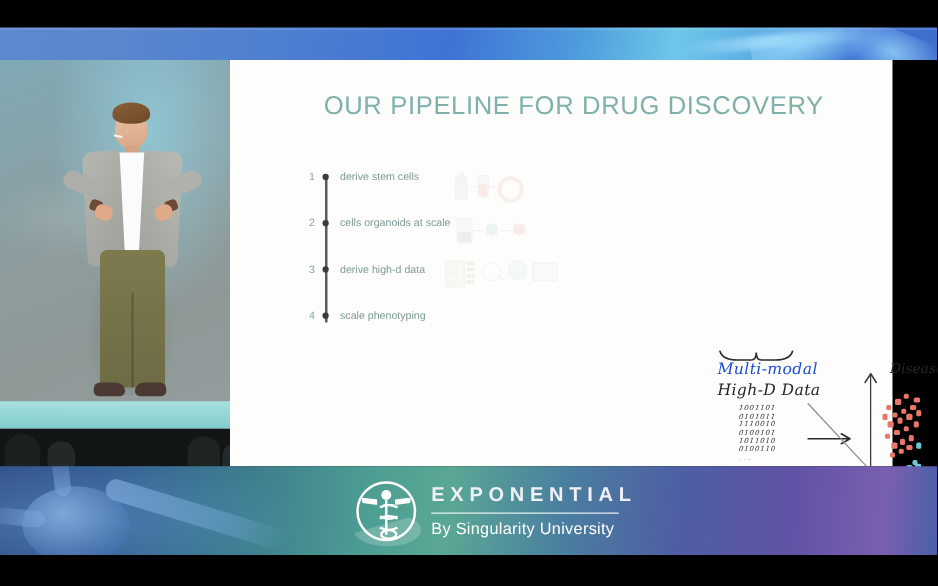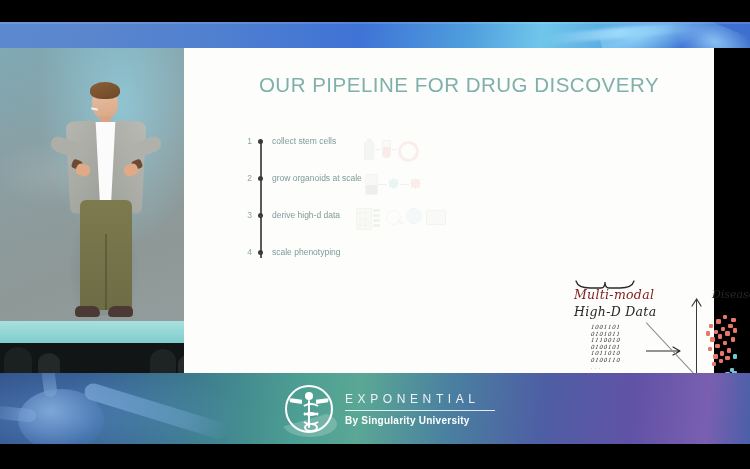--- a/index.html
+++ b/index.html
@@ -97,21 +97,21 @@
   .ic-conn{height:1px;background:#d8d8d8;}
   .ic-plate{width:14px;height:20px;background:#eef2ea;border:1px solid #dfe6da;}
   .ic-plate .dotrow{position:absolute;width:2px;height:2px;border-radius:50%;background:#e9cfc9;}
   .ic-bars{width:8px;height:19px;}
   .ic-bars i{position:absolute;width:7px;height:2.5px;background:#cfe0c5;border-radius:1px;display:block;}
   .ic-scope{width:13px;height:13px;border:1.6px solid #dbe8ec;border-radius:50%;}
   .ic-scope:after{content:"";position:absolute;left:10px;top:10px;width:7px;height:1.6px;background:#dbe8ec;transform:rotate(40deg);}
   .ic-cell{width:14px;height:14px;border-radius:50%;background:#e5eef6;border:1.5px solid #d2e2ee;}
   .ic-box{width:18px;height:13px;border:1.4px solid #d7e2dc;background:#f2f6f3;border-radius:1px;}
   .brace{position:absolute;left:390px;top:232px;width:62px;height:10px;}
-  .hw-mm{position:absolute;left:390px;top:239px;font-size:12.5px;color:#7f1d1d;
+  .hw-mm{position:absolute;left:390px;top:239px;font-size:12.5px;color:#1d4ed8;
     font-family:"DejaVu Serif",serif;font-style:italic;letter-spacing:.3px;}
   .hw-hd{position:absolute;left:390px;top:256px;font-size:12.5px;color:#272727;
     font-family:"DejaVu Serif",serif;font-style:italic;letter-spacing:.3px;}
   .bits{position:absolute;left:407px;top:276px;font-size:5.6px;line-height:6.6px;color:#2e2e2e;
     font-family:"DejaVu Serif",serif;font-style:italic;letter-spacing:.7px;}
   .bits div{transform:skewX(-6deg);}
   .bits .ell{letter-spacing:2px;opacity:.45;}
   .arrow{position:absolute;left:462px;top:298px;width:42px;height:10px;}
 
   
@@ -152,24 +152,24 @@
   .logo .hd{position:absolute;left:20px;top:7px;width:8px;height:8px;border-radius:50%;background:#fff;}
   .logo .staff{position:absolute;left:22.6px;top:15px;width:2.8px;height:28px;background:#fff;border-radius:1px;}
   .logo .sn1,.logo .sn2{position:absolute;width:16px;height:9px;border:2.2px solid #fff;border-radius:50%;border-color:#fff transparent #fff transparent;left:16px;}
   .logo .sn1{top:18px;}
   .logo .sn2{top:27px;}
   .logo .base{position:absolute;left:19px;top:38px;width:10px;height:5px;border-radius:50%;border:2px solid #fff;}
   .logo .swoosh{position:absolute;left:-2px;bottom:-4px;width:54px;height:26px;border-radius:50%;
     background:rgba(255,255,255,.20);clip-path:polygon(0 60%,100% 0,100% 100%,0 100%);}
 
   .brandtext{color:#fff;}
-  .bt-exp{font-size:12px;letter-spacing:4.6px;font-weight:400;color:#f0f0f5;}
+  .bt-exp{font-size:16px;letter-spacing:4.6px;font-weight:700;color:#f0f0f5;}
   .bt-med{font-size:26px;font-weight:700;letter-spacing:-.3px;line-height:1.05;margin-top:1px;}
   .bt-rule{width:150px;height:1.4px;background:rgba(255,255,255,.85);margin:4px 0 4px 0;}
-  .bt-by{font-size:10px;font-weight:700;letter-spacing:.25px;}
+  .bt-by{font-size:13px;font-weight:400;letter-spacing:.25px;}
 </style>
 </head>
 <body>
 
 <div id="stage">
 
   <div class="letterbox-top"></div>
 
   <div class="topband">
     <div class="hl"></div>
@@ -218,26 +218,26 @@
   <div class="slide">
 
     <div class="slide-title">OUR PIPELINE FOR DRUG DISCOVERY</div>
 
     <div class="steps">
       <div class="axis"></div>
 
       <div class="step" style="top:0px">
         <span class="num">1</span>
         <span class="dot"></span>
-        <span class="lbl">collect stem cells</span>
+        <span class="lbl">derive stem cells</span>
       </div>
       <div class="step" style="top:37px">
         <span class="num">2</span>
         <span class="dot"></span>
-        <span class="lbl">grow organoids at scale</span>
+        <span class="lbl">cells organoids at scale</span>
       </div>
       <div class="step" style="top:74px">
         <span class="num">3</span>
         <span class="dot"></span>
         <span class="lbl">derive high-d data</span>
       </div>
       <div class="step" style="top:111px">
         <span class="num">4</span>
         <span class="dot"></span>
         <span class="lbl">scale phenotyping</span>

